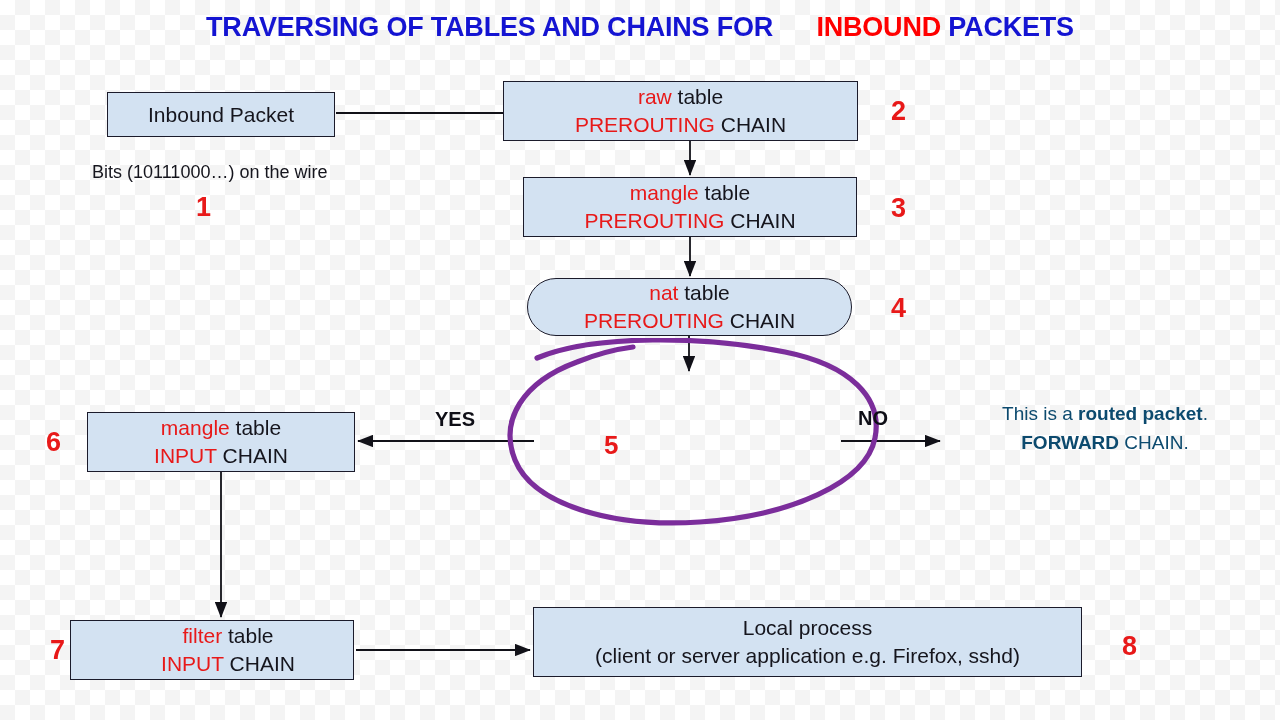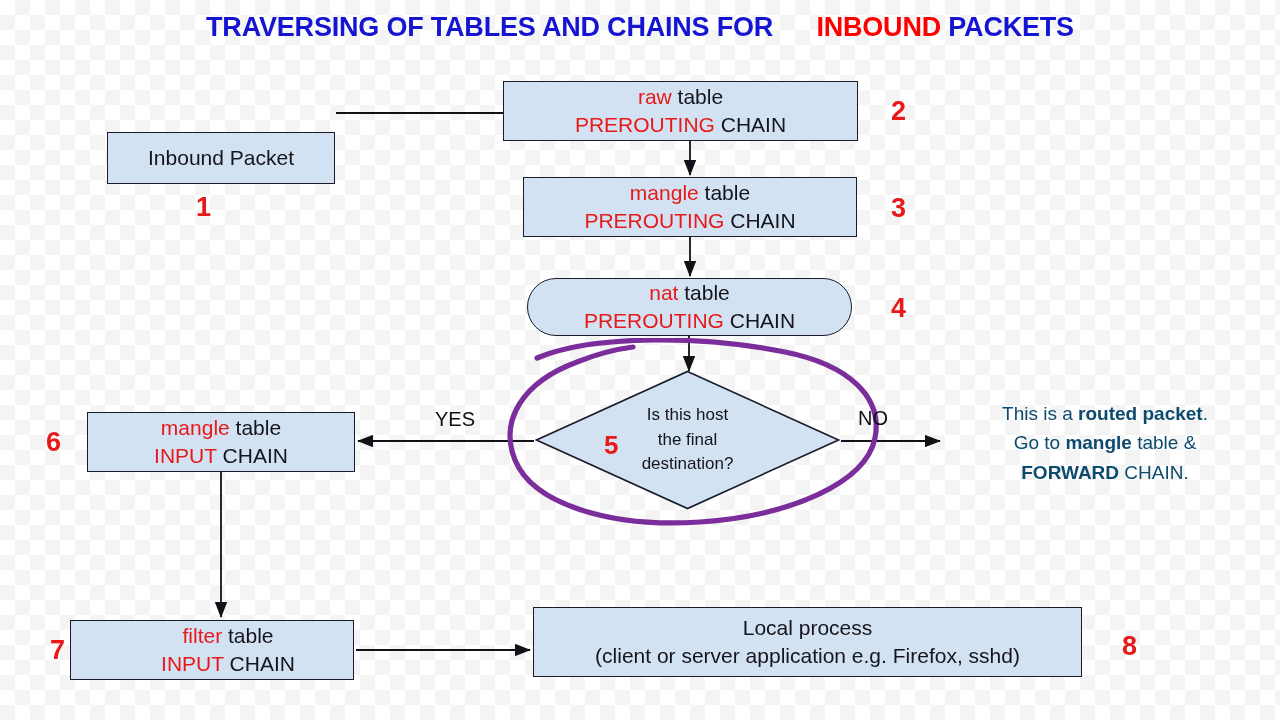--- a/index.html
+++ b/index.html
@@ -60,21 +60,21 @@
     color: #15151d;
     font-size: 21px;
     line-height: 1.32;
     text-align: center;
   }
   .node .ln { white-space: nowrap; }
   .red { color: #e81919; }
   .blk { color: #15151d; }
 
   
-  #node-inbound      { left: 107px; top: 92px;  width: 228px; height: 52px; font-size: 21px; margin-top: 40px; }
+  #node-inbound      { left: 107px; top: 92px;  width: 228px; height: 45px; font-size: 21px; }
   #node-raw          { left: 503px; top: 81px;  width: 355px; height: 60px; }
   #node-mangle-pre   { left: 523px; top: 177px; width: 334px; height: 60px; }
   #node-nat-pre      { left: 527px; top: 278px; width: 325px; height: 58px; border-radius: 29px; }
   #node-mangle-input { left: 87px;  top: 412px; width: 268px; height: 60px; }
   #node-filter-input { left: 70px;  top: 620px; width: 284px; height: 60px; padding-left: 32px; }
   #node-local-proc   { left: 533px; top: 607px; width: 549px; height: 70px; }
 
   
   #node-decision {
     position: absolute;
@@ -132,21 +132,21 @@
     position: absolute;
     left: 92px;
     top: 162px;
     font-size: 18px;
     color: #15151d;
     white-space: nowrap;
   }
   .edge-label {
     position: absolute;
     font-size: 20px;
-    font-weight: normal;
+    font-weight: bold;
     color: #0e0e16;
   }
   #label-yes { left: 435px; top: 408px; }
   #label-no  { left: 858px; top: 407px; }
 
   #routed-note {
     position: absolute;
     left: 955px;
     top: 399px;
     width: 300px;
@@ -196,67 +196,57 @@
     <line x1="841" y1="441" x2="940" y2="441" stroke="#111118" stroke-width="1.8" marker-end="url(#arrowhead)"></line>
 
     <line x1="221" y1="472" x2="221" y2="617" stroke="#111118" stroke-width="1.8" marker-end="url(#arrowhead)"></line>
 
     <line x1="356" y1="650" x2="530" y2="650" stroke="#111118" stroke-width="1.8" marker-end="url(#arrowhead)"></line>
   </svg>
 
   <div class="node" id="node-inbound">
     <div class="ln blk">Inbound Packet</div>
   </div>
+  <div id="bits-label">Bits (10111000…) on the wire</div>
   <div class="stepnum" id="num-1">1</div>
 
   <div class="node" id="node-raw">
     <div class="ln"><span class="red">raw</span><span class="blk"> table</span></div>
     <div class="ln"><span class="red">PREROUTING</span><span class="blk"> CHAIN</span></div>
   </div>
   <div class="stepnum" id="num-2">2</div>
 
   <div class="node" id="node-mangle-pre">
     <div class="ln"><span class="red">mangle</span><span class="blk"> table</span></div>
     <div class="ln"><span class="red">PREROUTING</span><span class="blk"> CHAIN</span></div>
   </div>
   <div class="stepnum" id="num-3">3</div>
 
   <div class="node" id="node-nat-pre">
     <div class="ln"><span class="red">nat</span><span class="blk"> table</span></div>
     <div class="ln"><span class="red">PREROUTING</span><span class="blk"> CHAIN</span></div>
   </div>
   <div class="stepnum" id="num-4">4</div>
 
-  <div id="node-decision">
-    <svg class="dia-shape" viewBox="0 0 305 140" preserveAspectRatio="none">
-      <polygon points="152.5,1.5 303.5,70 152.5,138.5 1.5,70" fill="#d3e2f2" stroke="#1b1b2b" stroke-width="1.6"></polygon>
-    </svg>
-    <div class="dia-text">
-      <div>Is this host</div>
-      <div>the final</div>
-      <div>destination?</div>
-    </div>
-  </div>
   <div id="decision-num">5</div>
 
   <svg id="highlight-ellipse" viewBox="0 0 380 190">
     <path d="M 32 20 C 90 -4 200 -2 280 14
              C 345 27 378 60 370 100
              C 361 145 285 178 195 184
              C 105 190 28 166 10 122
              C -6 82 18 44 72 24
              C 92 16 112 11 128 9" fill="none" stroke="#7b2d9b" stroke-width="5.2" stroke-linecap="round"></path>
   </svg>
 
   <div class="edge-label" id="label-yes">YES</div>
   <div class="edge-label" id="label-no">NO</div>
 
   <div id="routed-note">
     <div><span>This is a </span><b>routed packet</b><span>.</span></div>
-    <div><span>Go to </span><b>mangle</b><span> table &amp;</span></div>
     <div><b>FORWARD</b><span> CHAIN.</span></div>
   </div>
 
   <div class="node" id="node-mangle-input">
     <div class="ln"><span class="red">mangle</span><span class="blk"> table</span></div>
     <div class="ln"><span class="red">INPUT</span><span class="blk"> CHAIN</span></div>
   </div>
   <div class="stepnum" id="num-6">6</div>
 
   <div class="node" id="node-filter-input">

